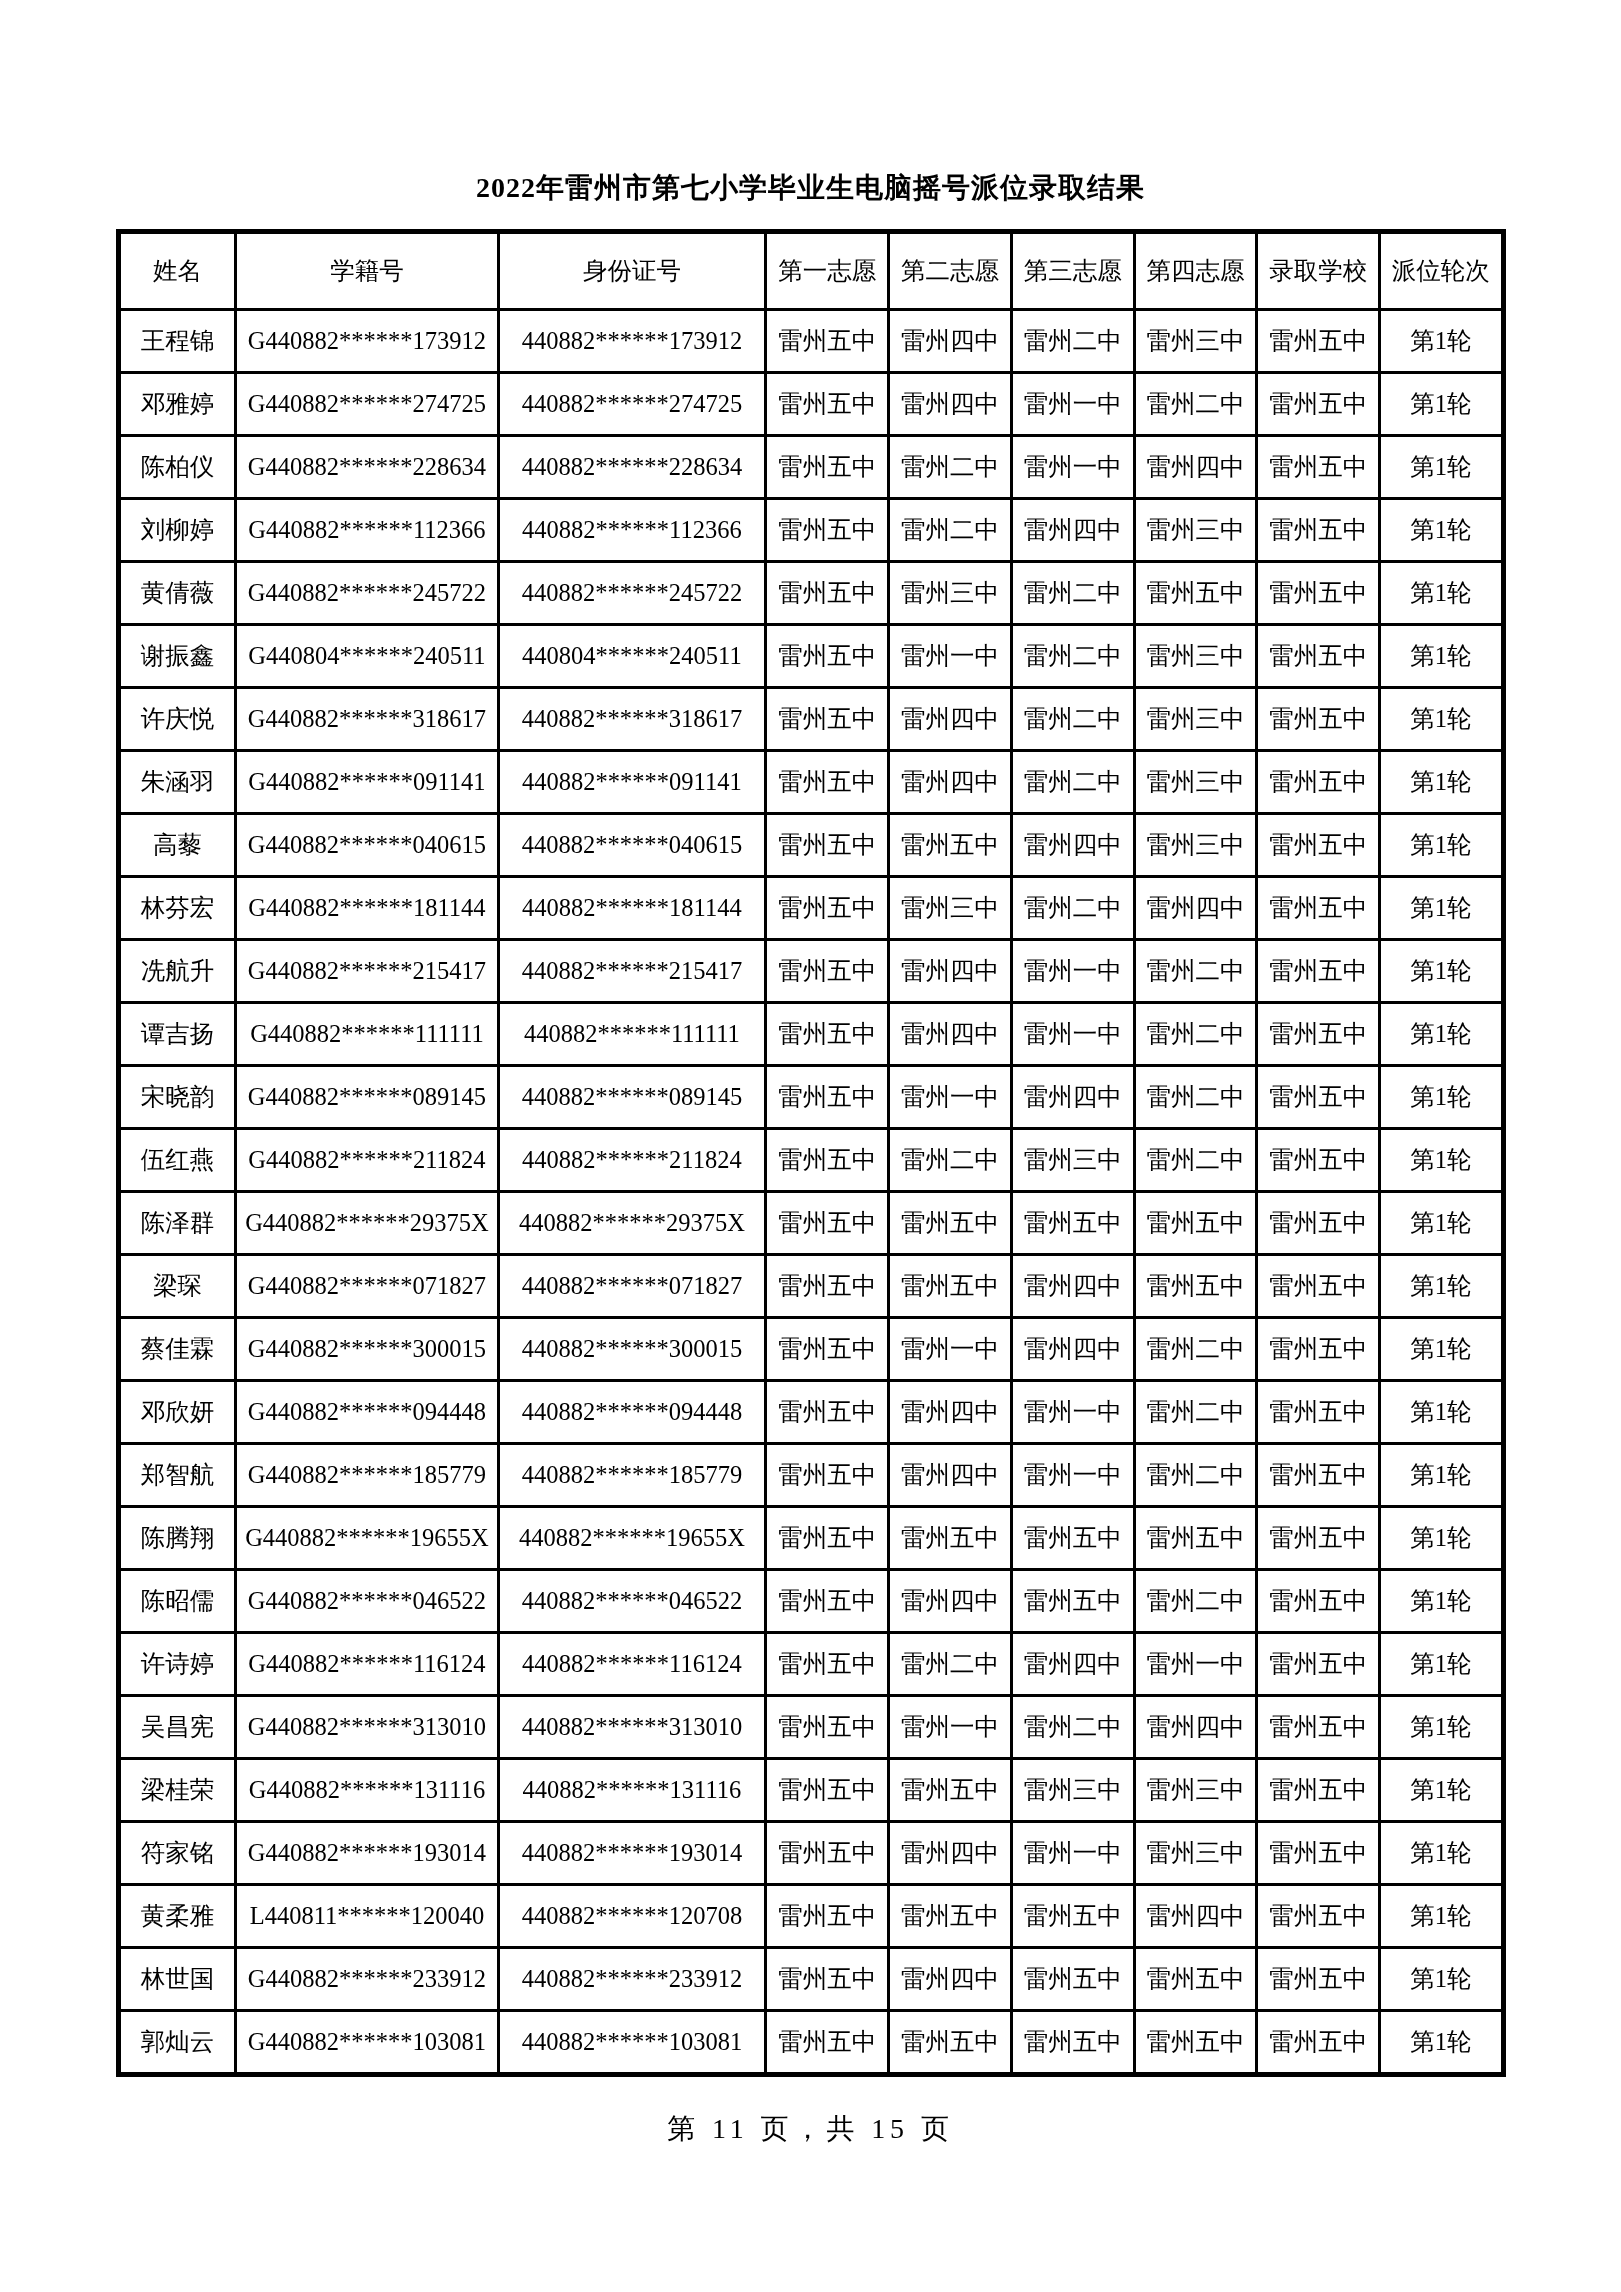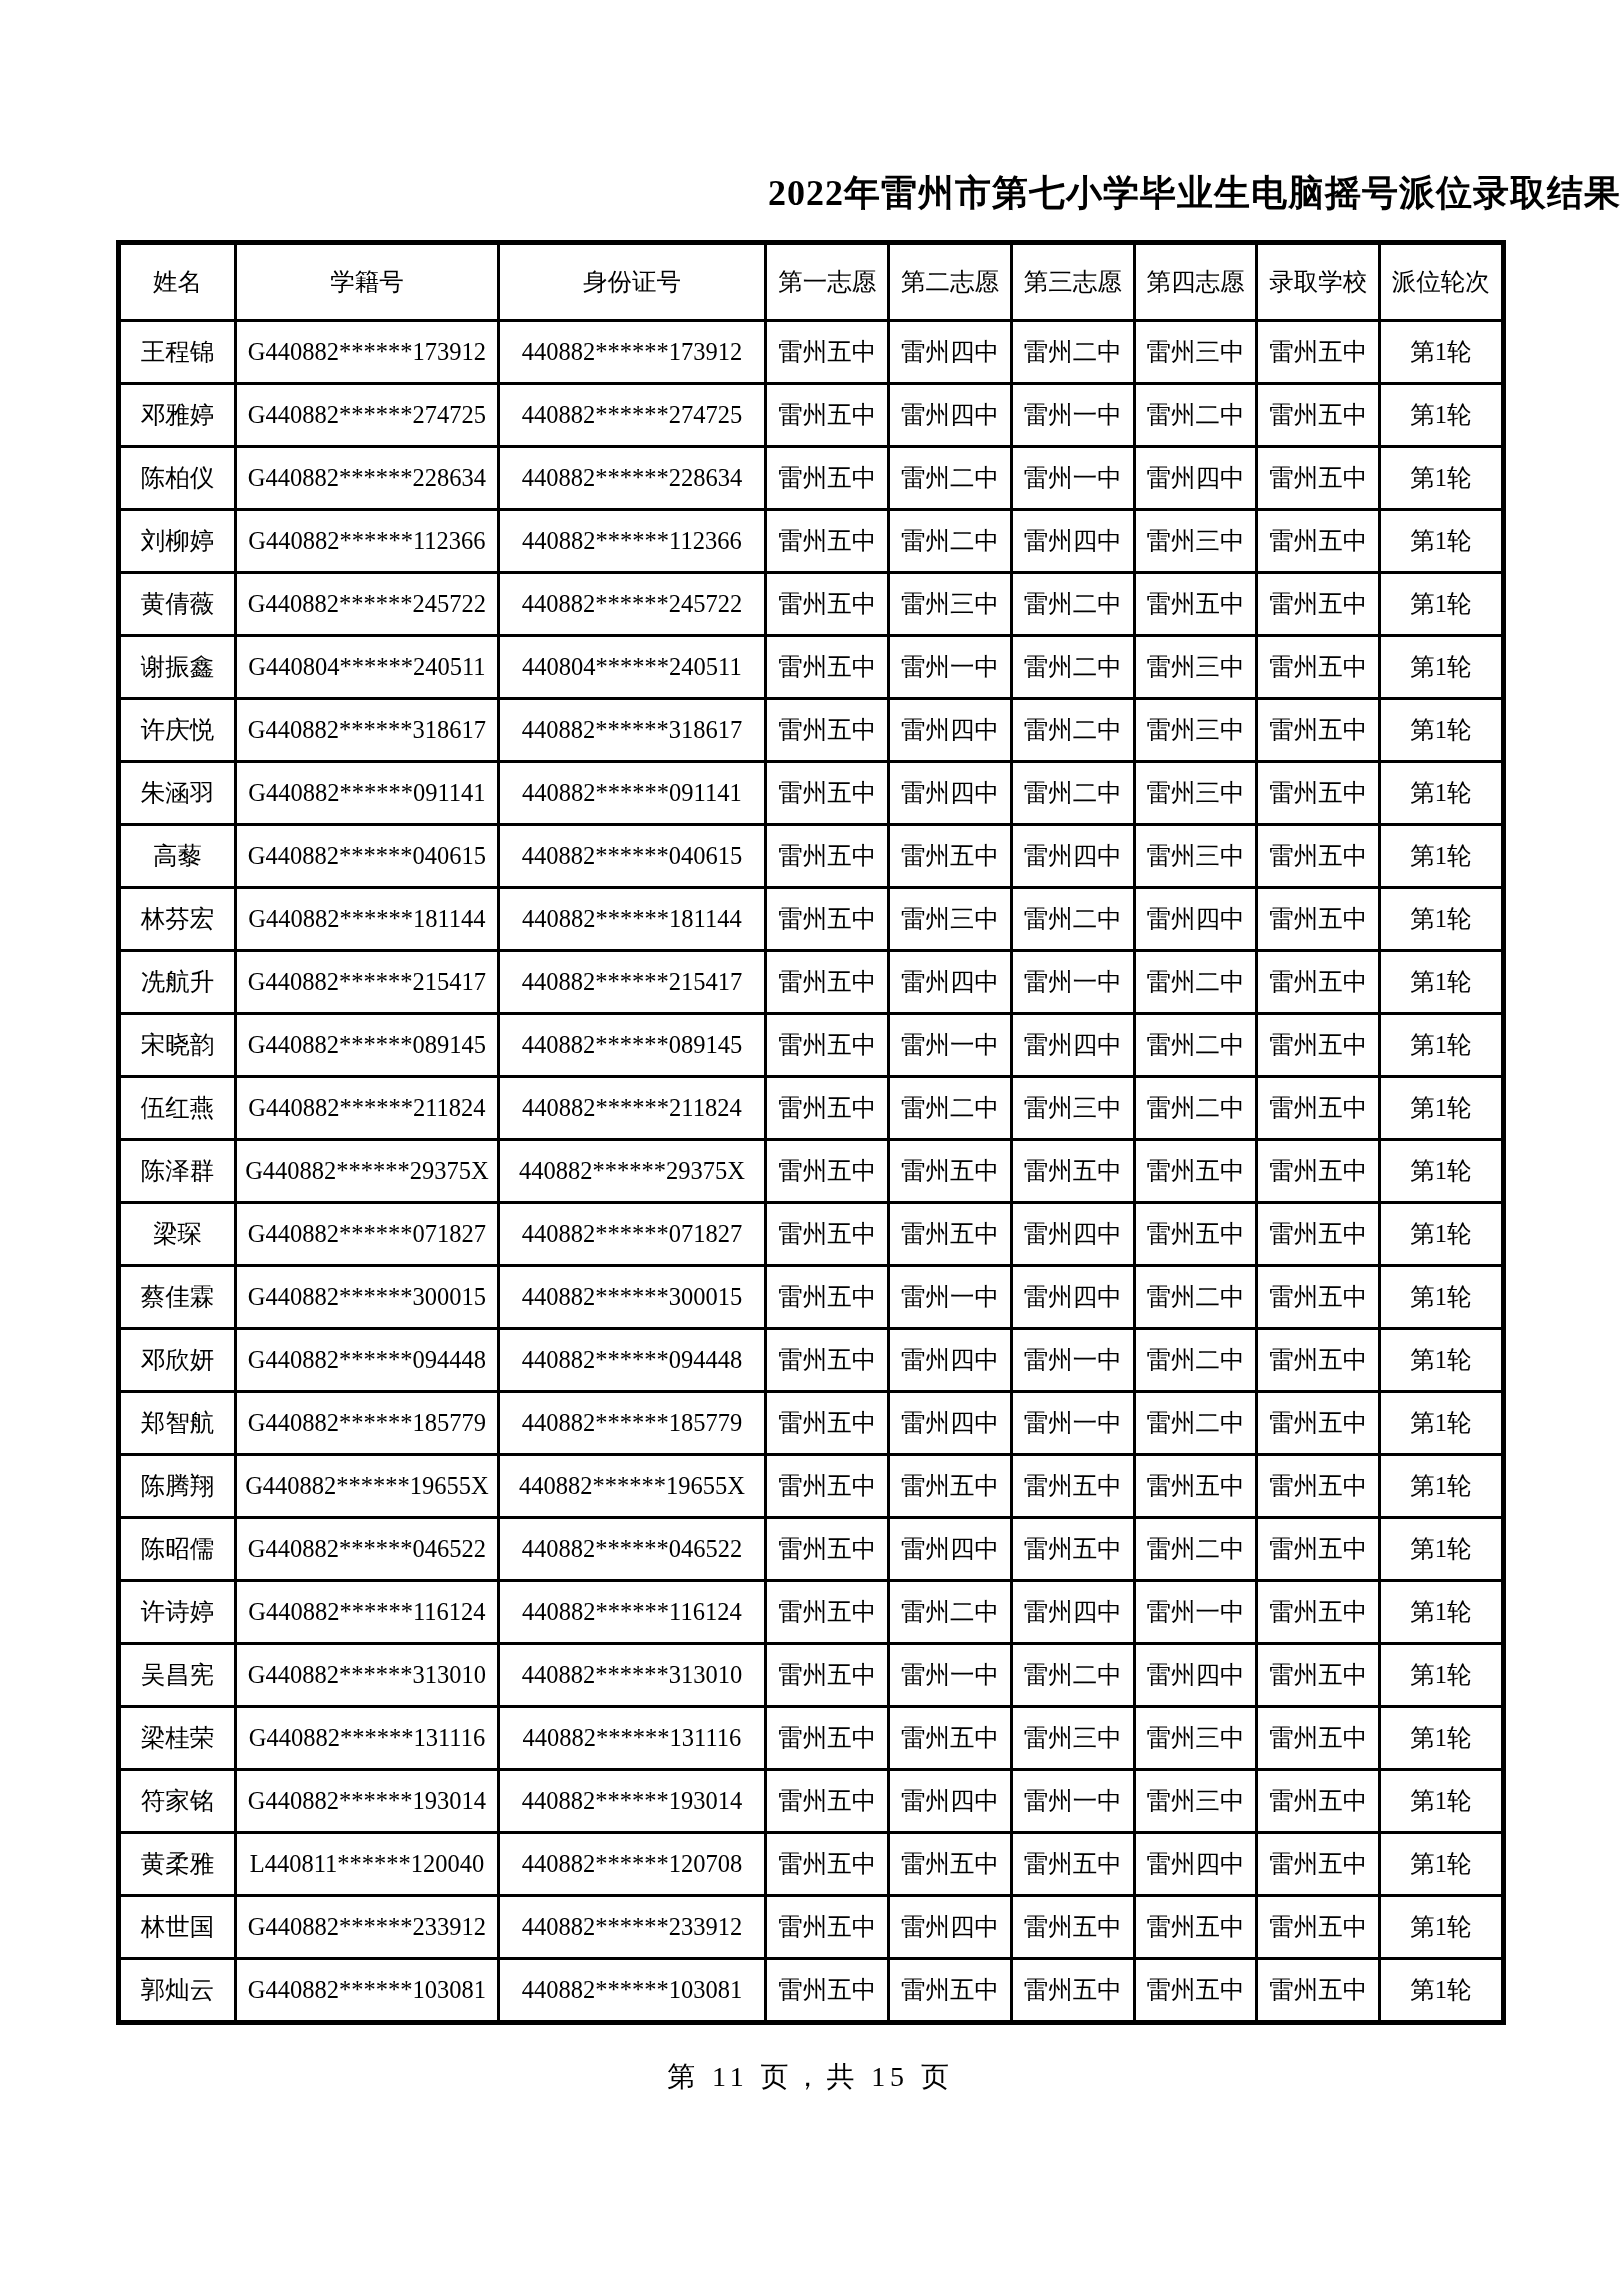--- a/index.html
+++ b/index.html
@@ -12,22 +12,22 @@
     width: 1621px;
     height: 2293px;
     background: #ffffff;
     color: #000000;
     font-family: "Liberation Serif", "DejaVu Serif", serif;
     box-sizing: border-box;
     padding-top: 169px;
   }
   .title {
     margin: 0 0 21.6px 0;
-    text-align: right;
-    font-size: 36px;
+    text-align: center;
+    font-size: 28px;
     font-weight: bold;
     letter-spacing: 1px;
     font-family: "Liberation Serif", "DejaVu Serif", serif;
   }
   table.results-table {
     width: 1390px;
     margin: 1px auto;
     border-collapse: collapse;
     table-layout: fixed;
     border: 5.9px solid #000;
@@ -210,20 +210,31 @@
           <td>G440882******215417</td>
           <td>440882******215417</td>
           <td>雷州五中</td>
           <td>雷州四中</td>
           <td>雷州一中</td>
           <td>雷州二中</td>
           <td>雷州五中</td>
           <td>第1轮</td>
         </tr>
         <tr>
+          <td>谭吉扬</td>
+          <td>G440882******111111</td>
+          <td>440882******111111</td>
+          <td>雷州五中</td>
+          <td>雷州四中</td>
+          <td>雷州一中</td>
+          <td>雷州二中</td>
+          <td>雷州五中</td>
+          <td>第1轮</td>
+        </tr>
+        <tr>
           <td>宋晓韵</td>
           <td>G440882******089145</td>
           <td>440882******089145</td>
           <td>雷州五中</td>
           <td>雷州一中</td>
           <td>雷州四中</td>
           <td>雷州二中</td>
           <td>雷州五中</td>
           <td>第1轮</td>
         </tr>

